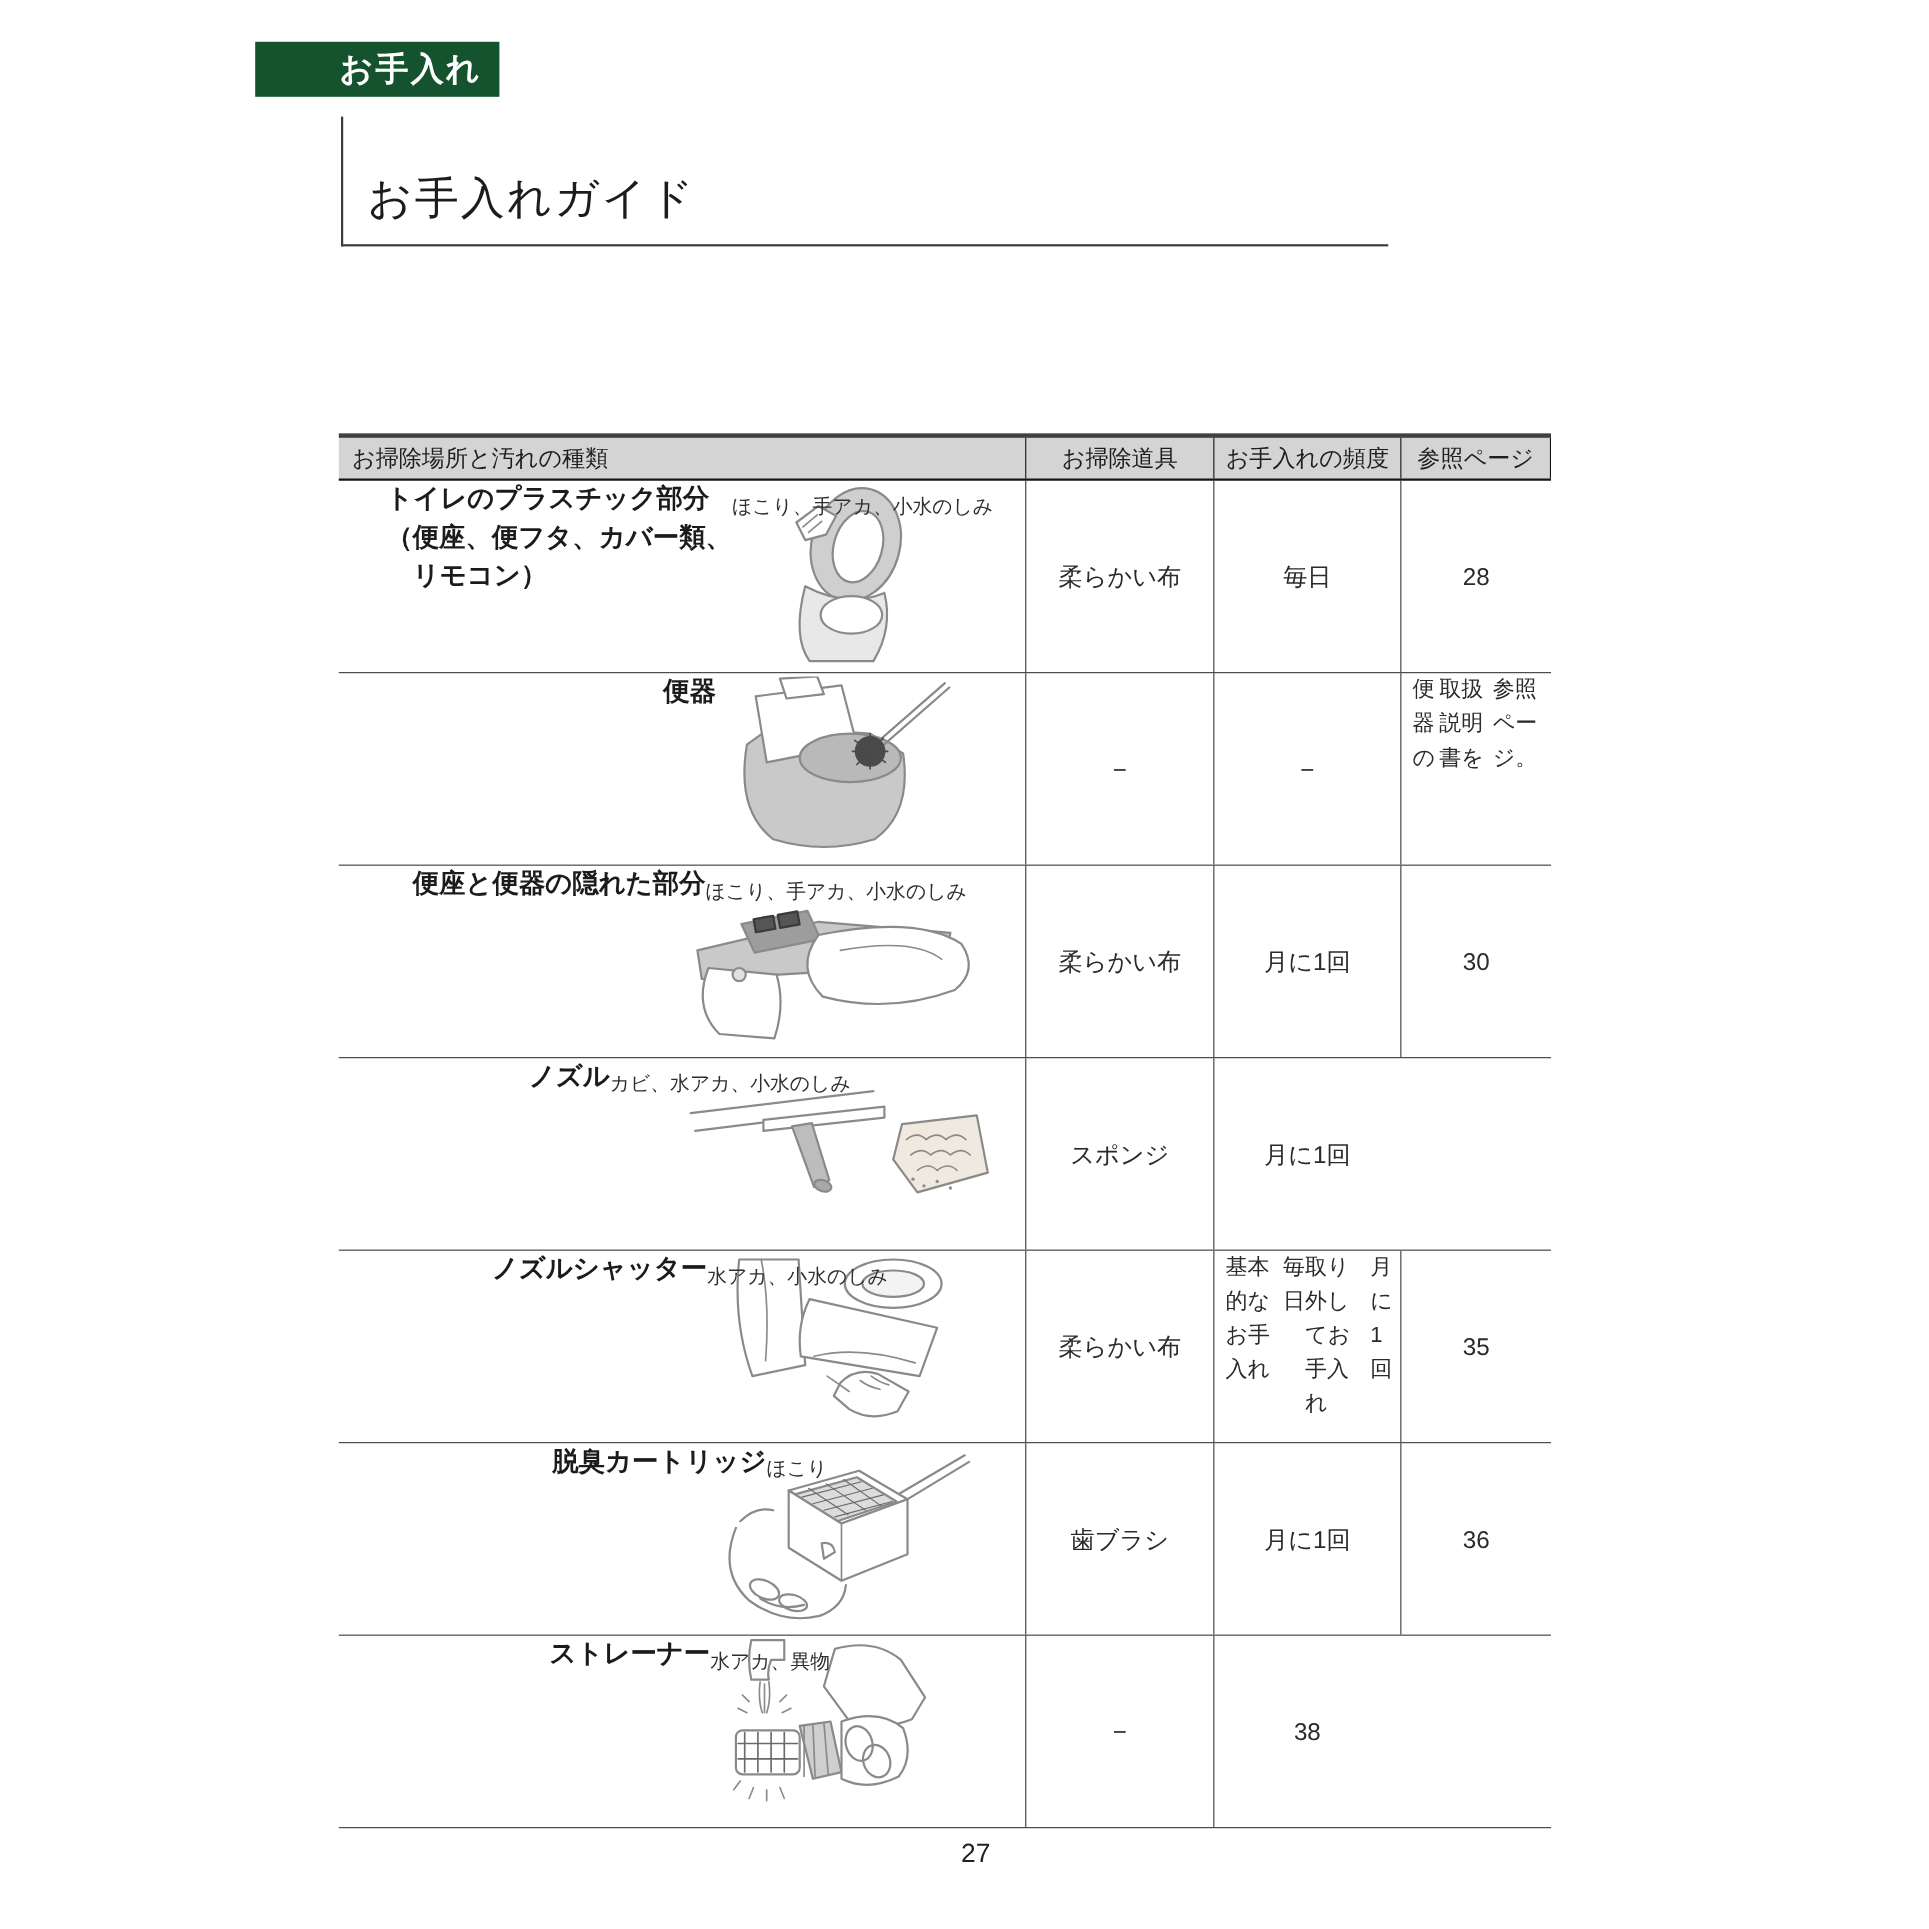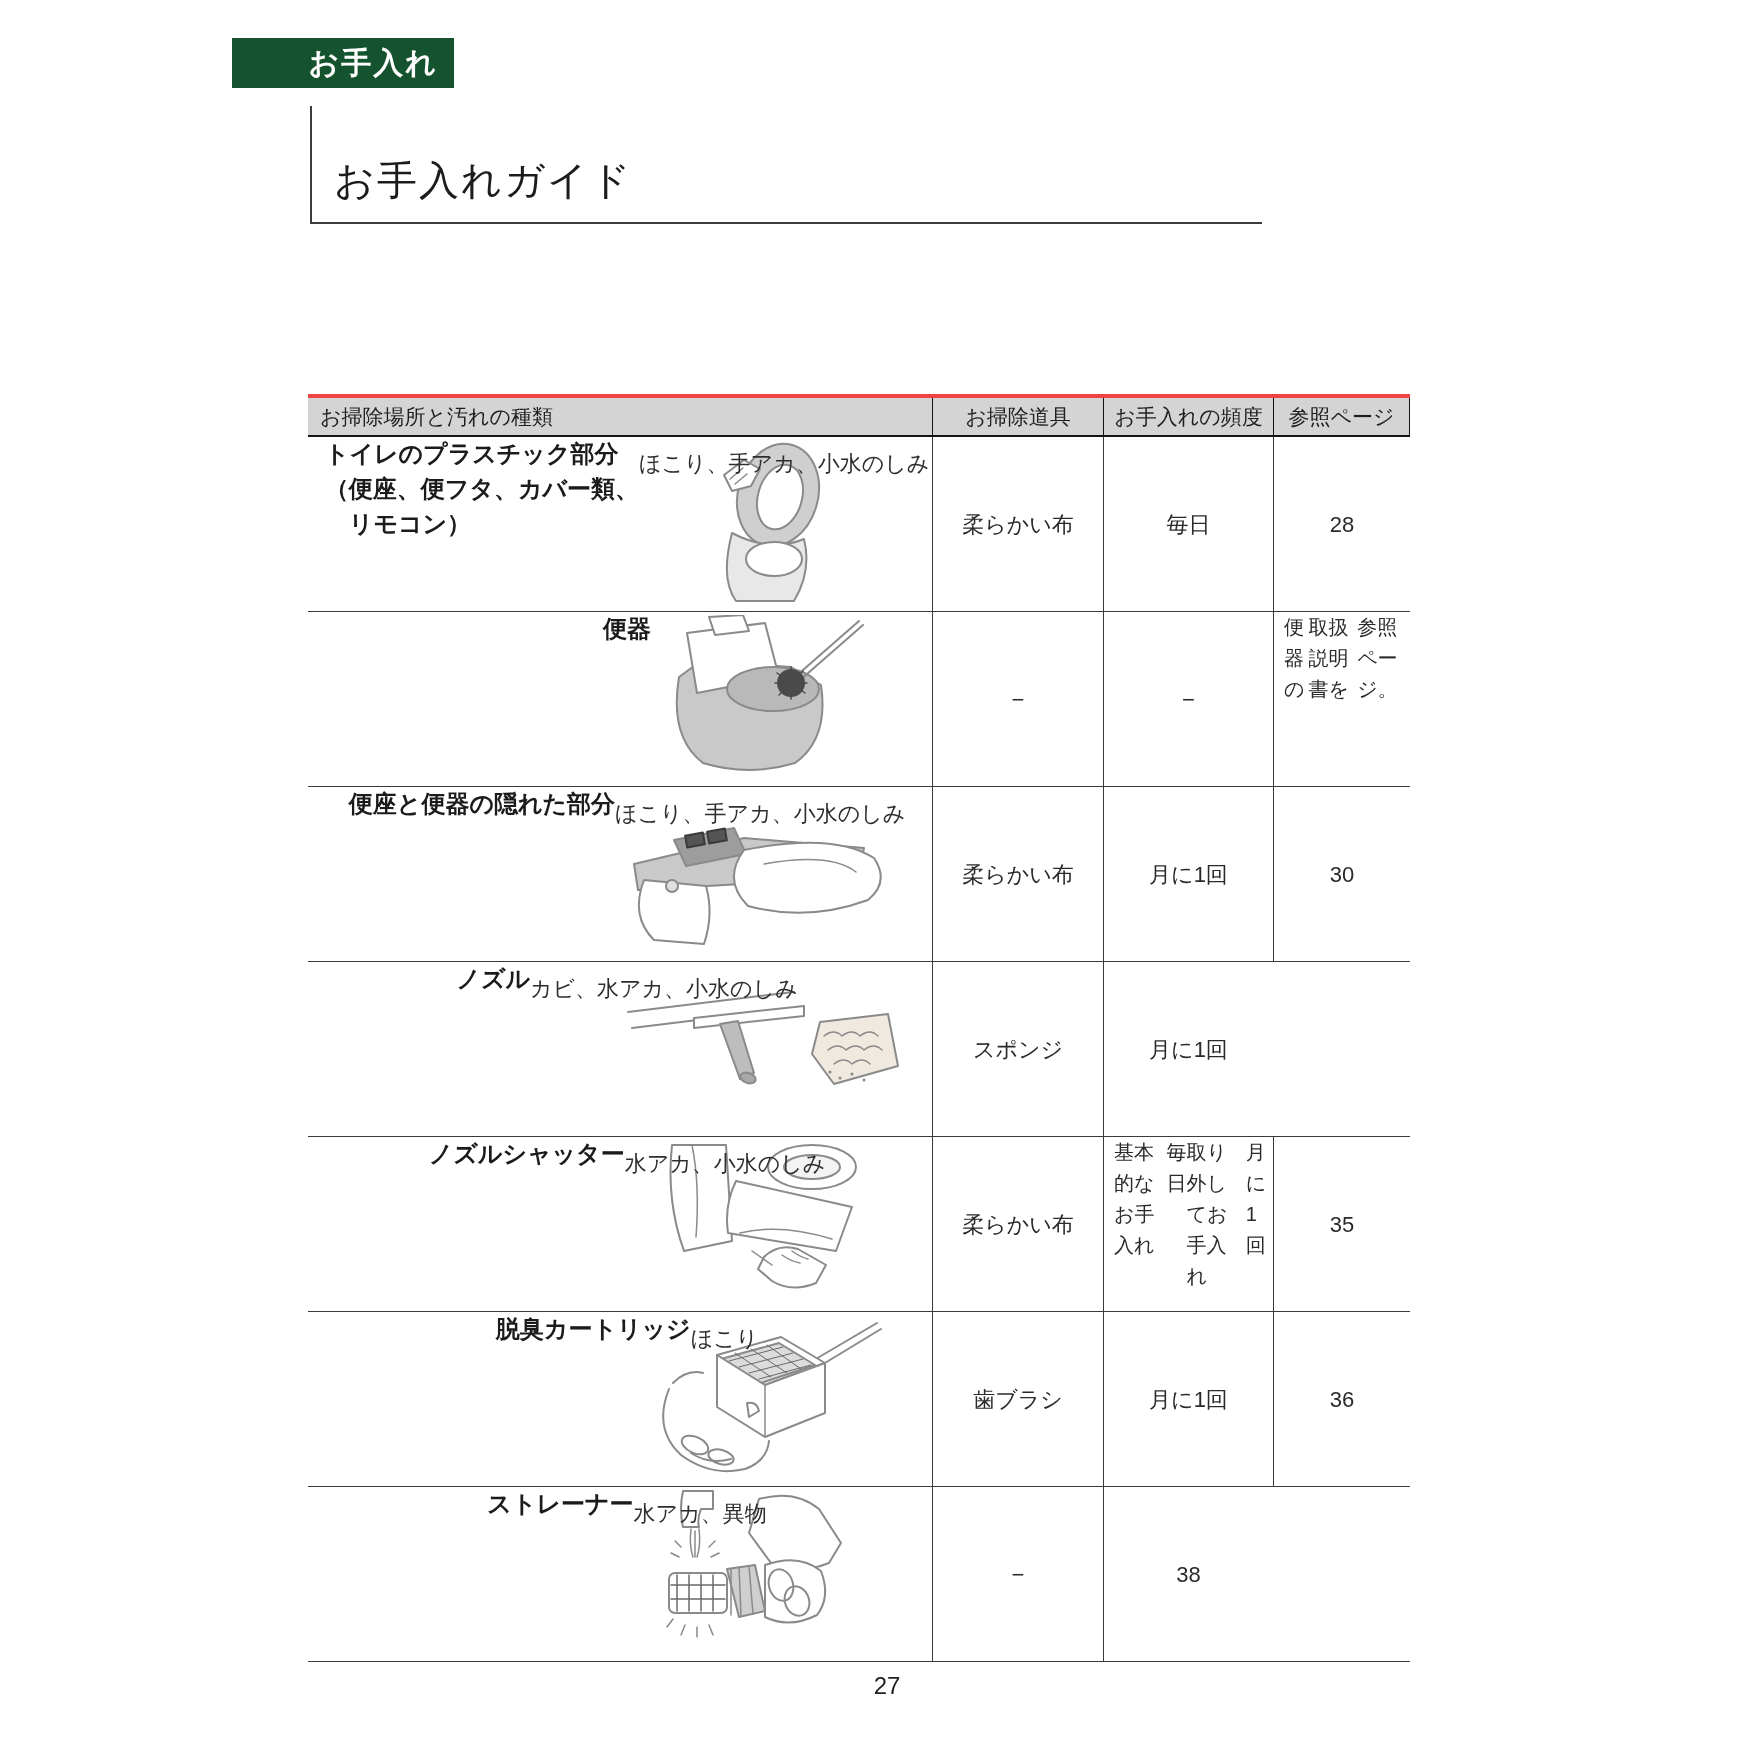--- a/index.html
+++ b/index.html
@@ -32,21 +32,21 @@
   .section-title{font-size:27px;color:#1c1c1c;margin-left:14px;letter-spacing:1px;}
   
   .intro{
     position:absolute;left:322px;top:334px;width:1090px;font-size:20.5px;color:#2a2a2a;
     white-space:nowrap;letter-spacing:0.2px;
   }
   
   .ctable{position:absolute;left:308px;top:394px;width:1102px;}
   .thead{
     display:grid;grid-template-columns:624px 171px 170px 137px;
-    background:#d4d4d4;border-top:4px solid #ef4444;border-bottom:2px solid #141414;
+    background:#d4d4d4;border-top:4px solid #404040;border-bottom:2px solid #141414;
     box-sizing:border-box;
   }
   .hcell{
     font-size:21px;color:#1e1e1e;height:37px;display:flex;align-items:center;
     justify-content:center;box-sizing:border-box;
   }
   .hcell.h1{justify-content:flex-start;padding-left:12px;}
   .hcell.h2,.hcell.h3{border-left:1.5px solid #141414;}
   .hcell.h4{border-left:1.5px solid #141414;border-right:1.5px solid #141414;}
   .trow{
@@ -54,21 +54,21 @@
     border-bottom:1.5px solid #3a3a3a;min-height:175px;box-sizing:border-box;
   }
   .cell{
     display:flex;flex-direction:row;justify-content:center;align-items:center;
     font-size:22px;color:#2a2a2a;box-sizing:border-box;text-align:center;line-height:1.5;
   }
   .cell.c1{align-items:flex-start;text-align:left;padding-left:14px;position:relative;}
   .cell.c2,.cell.c3,.cell.c4{border-left:1.5px solid #3a3a3a;}
   .cell.multiline{align-items:flex-start;text-align:left;padding-left:10px;padding-right:4px;font-size:20px;line-height:1.55;}
   .titles{font-weight:bold;font-size:24px;color:#1b1b1b;line-height:1.45;white-space:pre;position:relative;z-index:2;}
-  .subtitle{font-size:22px;color:#2e2e2e;margin-top:10px;position:relative;z-index:2;}
+  .subtitle{font-size:18px;color:#2e2e2e;margin-top:10px;position:relative;z-index:2;}
   .subtitle:empty{display:none;}
   .illus{
     position:absolute;left:296px;top:0;width:320px;height:100%;
     display:flex;align-items:center;justify-content:center;z-index:1;
   }
   
   .page-number{
     position:absolute;left:10px;top:1672px;width:100%;text-align:center;
     font-size:24px;color:#222;
   }

